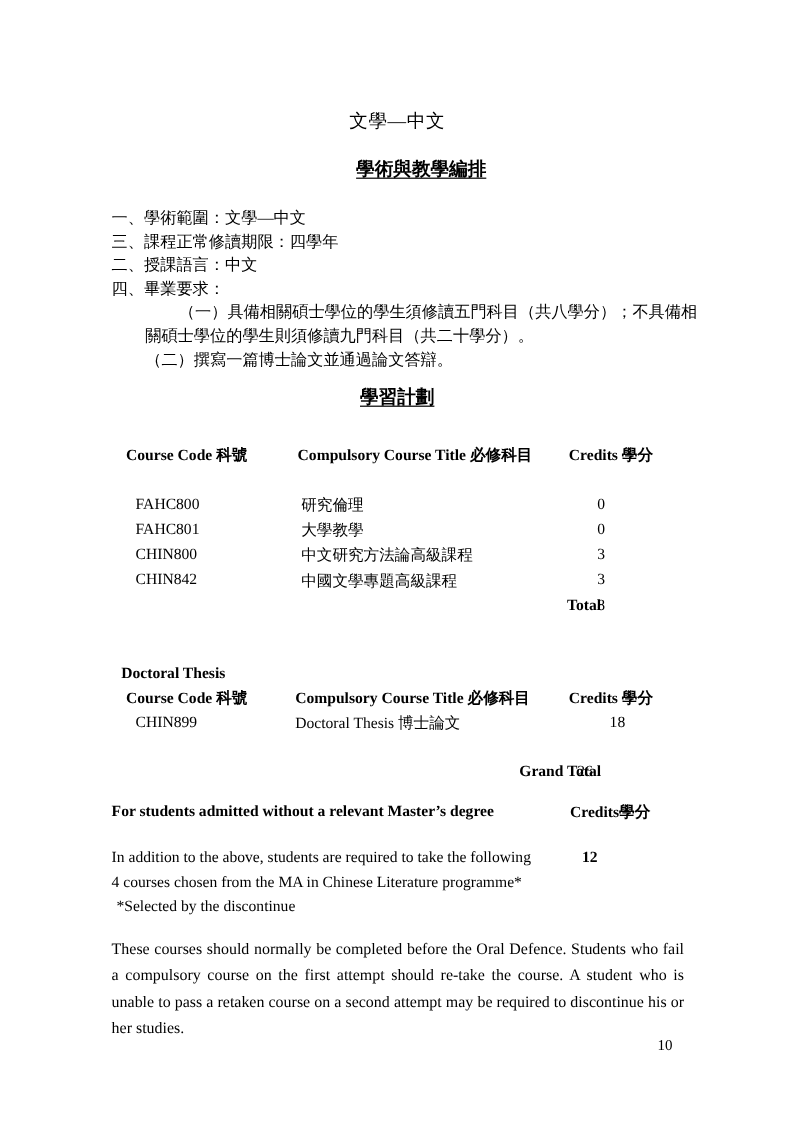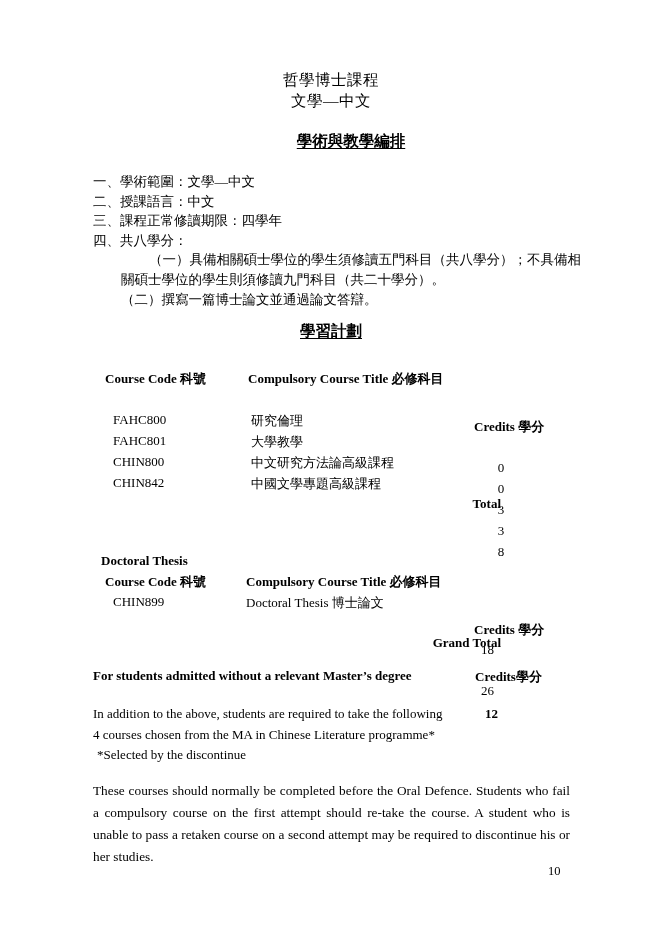--- a/index.html
+++ b/index.html
@@ -75,21 +75,21 @@
     width: 470px;
     left: 96px;
     font-size: 13px;
   }
   .row {
     position: relative;
     height: 21px;
   }
   .c-code  { position: absolute; left: 0px;   }
   .c-title { position: absolute; left: 155px; }
-  .c-cred  { position: absolute; left: 398px; width: 40px; text-align: center; margin-top: 48px; }
+  .c-cred  { position: absolute; left: 398px; width: 40px; text-align: center; }
   .c-label { position: absolute; left: 290px; width: 100px; text-align: right; font-weight: bold; }
 
   .hdr { font-weight: bold; }
   .hdr .c-code  { left: 9px; }
   .hdr .c-title { left: 152px; }
   .hdr .c-cred  { left: 378px; width: 90px; text-align: left; }
 
   .body-row .c-code  { left: 17px; }
   .body-row .c-title { left: 155px; }
   .body-row .c-cred  { left: 385px; width: 40px; text-align: center; }
@@ -106,21 +106,21 @@
     top: 553px;
     font-size: 13px;
     font-weight: bold;
   }
   #table-thesis { top: 573px; }
   #table-thesis .hdr .c-code  { left: 9px; }
   #table-thesis .hdr .c-title { left: 150px; }
   #table-thesis .hdr .c-cred  { left: 378px; width: 90px; text-align: left; }
   #table-thesis .body-row .c-code  { left: 17px; }
   #table-thesis .body-row .c-title { left: 150px; }
-  #table-thesis .body-row .c-cred  { left: 385px; width: 40px; text-align: left; }
+  #table-thesis .body-row .c-cred  { left: 385px; width: 40px; text-align: right; }
 
   #grand-total-row {
     position: absolute;
     left: 96px;
     top: 635px;
     width: 470px;
     height: 21px;
     font-size: 13px;
   }
   #grand-total-row .c-label { left: 280px; width: 125px; text-align: right; }
@@ -174,32 +174,31 @@
     left: 548px;
     top: 864px;
     font-size: 12.5px;
   }
 </style>
 </head>
 <body>
 
 <div class="page">
 
-  <div class="doc-title title-line1">哲學博士課程</div>
   <div class="doc-title title-line2">文學—中文</div>
 
   <div class="section-head head-arrangement">
     <span>學術與教學編排</span>
   </div>
 
   <div class="cn-list">
     <div class="cn-item">一、學術範圍：文學—中文</div>
+    <div class="cn-item">三、課程正常修讀期限：四學年</div>
     <div class="cn-item">二、授課語言：中文</div>
-    <div class="cn-item">三、課程正常修讀期限：四學年</div>
-    <div class="cn-item">四、共八學分：</div>
+    <div class="cn-item">四、畢業要求：</div>
     <div class="cn-sub">（一）具備相關碩士學位的學生須修讀五門科目（共八學分）；不具備相關碩士學位的學生則須修讀九門科目（共二十學分）。</div>
     <div class="cn-sub-single">（二）撰寫一篇博士論文並通過論文答辯。</div>
   </div>
 
   <div class="section-head head-studyplan">
     <span>學習計劃</span>
   </div>
 
   <div class="tbl" id="table-compulsory">
     <div class="row hdr">

